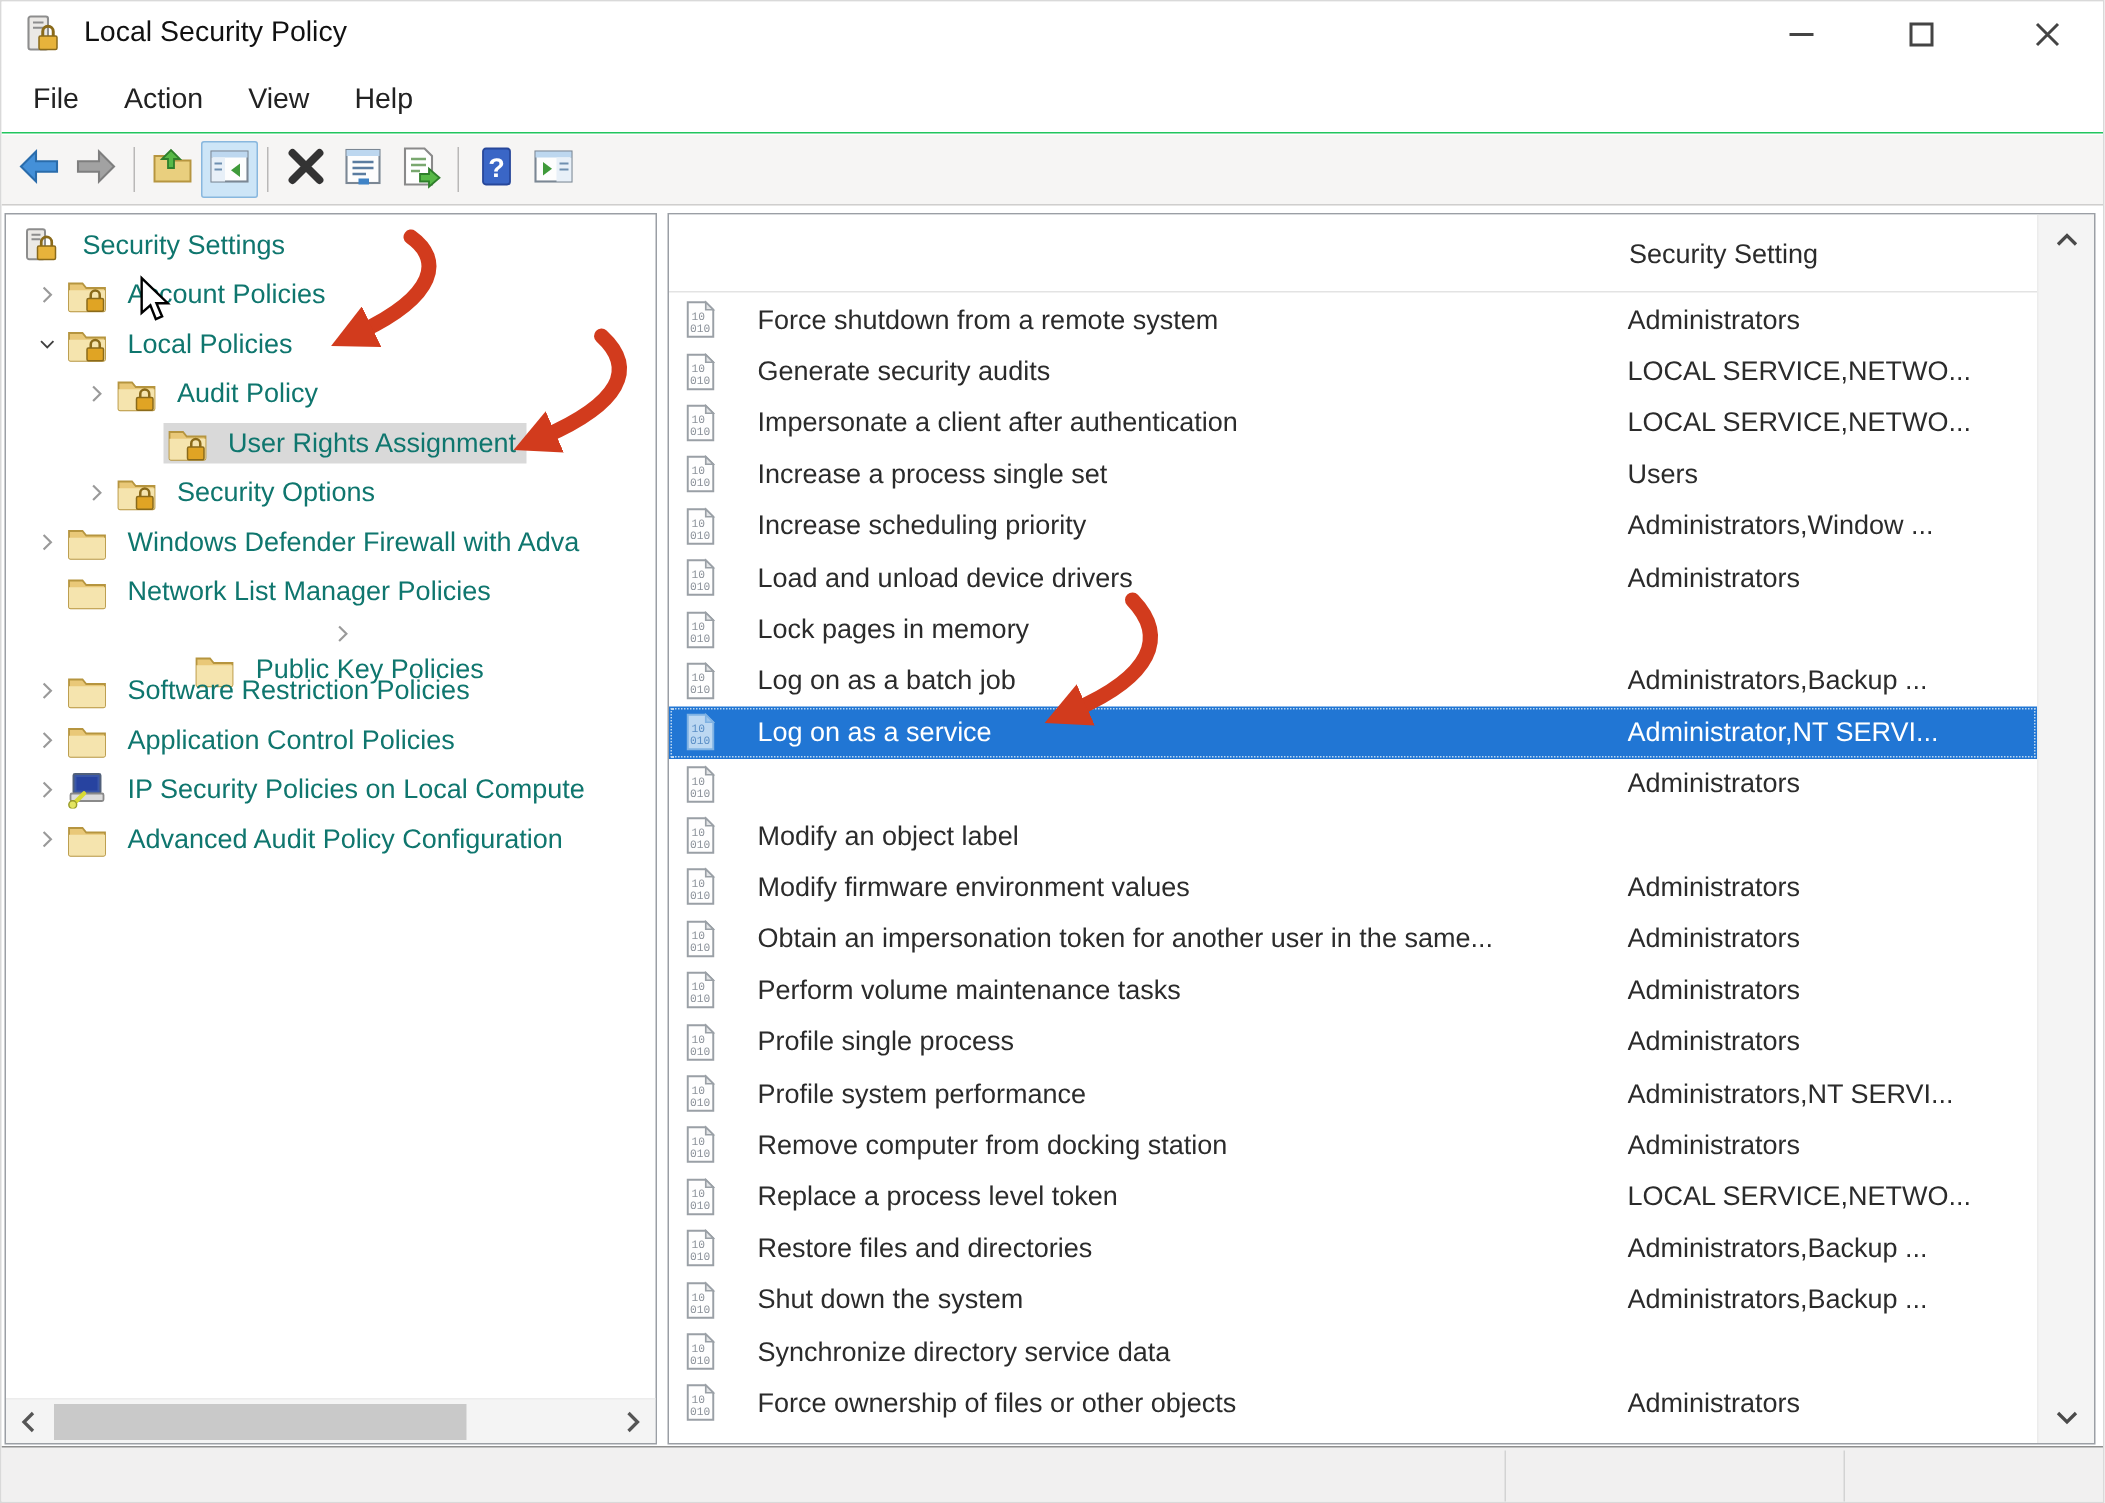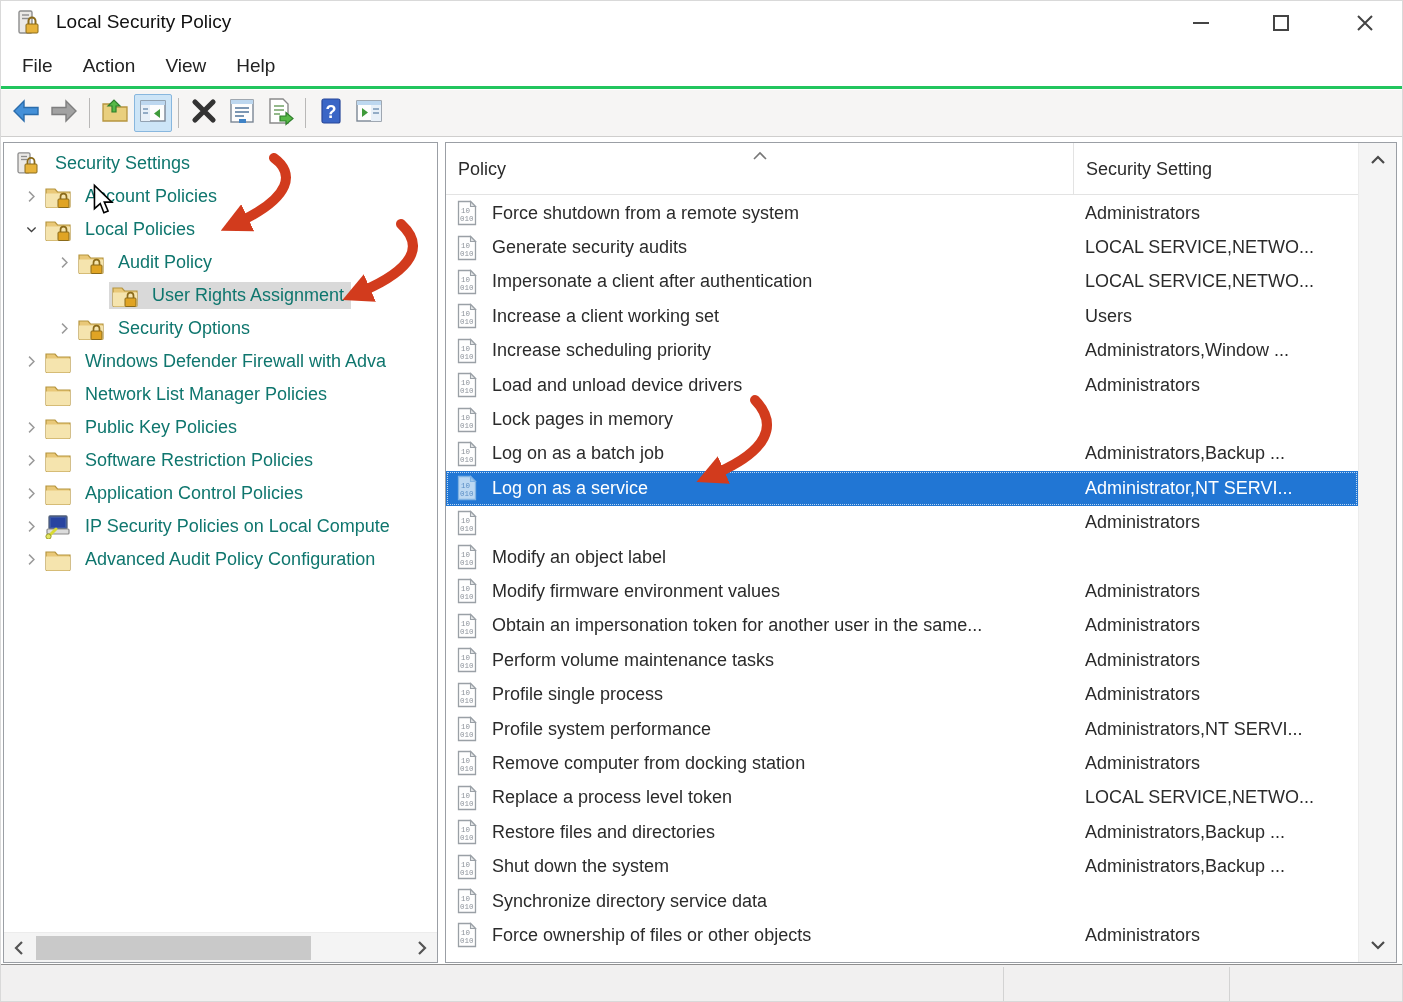--- a/index.html
+++ b/index.html
@@ -11,21 +11,21 @@
   }
   
   .titlebar { position:absolute; left:0; top:0; width:100%; height:44px; background:#ffffff; }
   .title-icon { position:absolute; left:14px; top:9px; width:26px; height:26px; }
   .title-text { position:absolute; left:55px; top:10px; font-size:19px; color:#111; }
   .win-ctrl { position:absolute; top:0; width:56px; height:44px; display:flex; align-items:center; justify-content:center; }
   .win-ctrl svg { width:22px; height:22px; }
   .ctrl-min { left:1172px; } .ctrl-max { left:1252px; } .ctrl-close { left:1336px; }
   
   .menubar { position:absolute; left:0; top:44px; width:100%; height:44px; background:#ffffff;
-             display:flex; align-items:center; padding-left:6px; border-bottom:3px solid #22c55e; }
+             display:flex; align-items:center; padding-left:6px; border-bottom:1px solid #22c55e; }
   .menu-item { font-size:19px; color:#222; padding:6px 15px; }
   
   .toolbar { position:absolute; left:0; top:89px; width:100%; height:47px; background:#f6f5f4;
              border-bottom:1px solid #cfcecd; display:flex; align-items:center; padding-left:6px; }
   .tool-btn { width:38px; height:38px; display:flex; align-items:center; justify-content:center; border:1px solid transparent; border-radius:2px; }
   .tool-btn svg { width:30px; height:30px; }
   .tool-btn.active { background:#cde5f7; border:1px solid #88b7de; }
   .tool-sep { width:1px; height:30px; background:#b9b8b7; margin:0 6px; }
   
   .tree-pane { position:absolute; left:2px; top:141px; width:435px; height:821px;
@@ -44,21 +44,21 @@
   .sel-wrap { display:flex; align-items:center; padding:1px 2px; }
   
   .list-header { position:absolute; left:0; top:0; width:912px; height:52px; background:#fff;
                  border-bottom:1px solid #e3e3e3; font-size:18px; color:#2b2b2b; }
   .col-h { position:absolute; top:0; height:52px; display:flex; align-items:center; padding-left:12px; }
   .col-policy-h { left:0; width:628px; border-right:1px solid #e3e3e3; }
   .col-setting-h { left:628px; width:284px; }
   .sort-icon { position:absolute; left:306px; top:2px; width:16px; height:10px; }
   .list-body { position:absolute; left:0; top:53px; width:912px; }
   .list-row { height:34.4px; display:flex; align-items:center; font-size:18px; position:relative; }
-  .row-icon { width:22px; height:26px; flex:0 0 22px; margin-left:10px; margin-right:14px; }
+  .row-icon { width:22px; height:26px; flex:0 0 22px; margin-left:10px; margin-right:27px; }
   .row-icon svg { width:22px; height:26px; }
   .cell-policy { width:587px; white-space:nowrap; overflow:hidden; color:#2b2b2b; }
   .cell-setting { position:absolute; left:639px; width:270px; white-space:nowrap; overflow:hidden; color:#2b2b2b; }
   .list-row.selected { background:#2176d4; outline:1px dotted #bcd8f2; outline-offset:-2px; }
   .list-row.selected .cell-policy, .list-row.selected .cell-setting { color:#ffffff; }
   
   .vscroll { position:absolute; right:0; top:0; width:38px; height:819px; background:#f4f4f4; border-left:1px solid #ececec; }
   .vscroll .sb-btn { position:absolute; left:0; width:38px; height:34px; display:flex; align-items:center; justify-content:center; }
   .vscroll .sb-btn svg { width:16px; height:10px; }
   .sb-up { top:0; } .sb-down { bottom:0; }
@@ -290,21 +290,21 @@
       <div class="tree-row" style="padding-left: 16px;">
         <span class="tree-expander"></span>
         <span class="sel-wrap">
           <span class="tree-icon"><svg viewBox="0 0 28 24">
               <path d="M2 4 h9 l2.5 3 h12.5 v14.5 a1 1 0 0 1 -1 1 H3 a1 1 0 0 1 -1 -1 z" fill="#e9c878" stroke="#b6953f" stroke-width="1.2"></path>
               <path d="M2 8.5 h24 v13 a1 1 0 0 1 -1 1 H3 a1 1 0 0 1 -1 -1 z" fill="#f5e4ae"></path>
             </svg></span>
           <span class="tree-label">Network List Manager Policies</span>
         </span>
       </div>
-      <div class="tree-row" style="padding-left: 16px;">
+      <div class="tree-row" style="padding-left: 16px; flex-direction: column;">
         <span class="tree-expander">
           <svg viewBox="0 0 10 16">
             <path d="M2 2 l6 6 -6 6" fill="none" stroke="#9a9a9a" stroke-width="1.8"></path>
           </svg>
         </span>
         <span class="sel-wrap">
           <span class="tree-icon"><svg viewBox="0 0 28 24">
               <path d="M2 4 h9 l2.5 3 h12.5 v14.5 a1 1 0 0 1 -1 1 H3 a1 1 0 0 1 -1 -1 z" fill="#e9c878" stroke="#b6953f" stroke-width="1.2"></path>
               <path d="M2 8.5 h24 v13 a1 1 0 0 1 -1 1 H3 a1 1 0 0 1 -1 -1 z" fill="#f5e4ae"></path>
             </svg></span>
@@ -381,28 +381,20 @@
     <div class="sb-btn sb-right">
       <svg viewBox="0 0 10 16">
           <path d="M2 2 l6 6 -6 6" fill="none" stroke="#555" stroke-width="2.2"></path>
         </svg>
     </div>
   </div>
 </div>
 
 <div class="list-pane">
   <div class="list-header">
-    <div class="col-h col-policy-h">
-      <span>Policy</span>
-      <span class="sort-icon">
-        <svg viewBox="0 0 16 10">
-            <path d="M2 8 L8 2 L14 8" fill="none" stroke="#777" stroke-width="1.6"></path>
-          </svg>
-      </span>
-    </div>
     <div class="col-h col-setting-h">
       <span>Security Setting</span>
     </div>
   </div>
   <div class="list-body">
       <div class="list-row">
         <span class="row-icon"><svg viewBox="0 0 22 26">
             <path d="M2.5 1.5 h12 l5 5 v18 h-17 z" fill="#fefefe" stroke="#9aa0a6" stroke-width="1.3"></path>
             <path d="M14.5 1.5 l5 5 h-5 z" fill="#e4e6e8" stroke="#9aa0a6" stroke-width="1.1"></path>
             <text x="5" y="13" font-size="7.5" font-family="Liberation Mono, monospace" fill="#8d939b">10</text>
@@ -431,21 +423,21 @@
         <span class="cell-policy">Impersonate a client after authentication</span>
         <span class="cell-setting">LOCAL SERVICE,NETWO...</span>
       </div>
       <div class="list-row">
         <span class="row-icon"><svg viewBox="0 0 22 26">
             <path d="M2.5 1.5 h12 l5 5 v18 h-17 z" fill="#fefefe" stroke="#9aa0a6" stroke-width="1.3"></path>
             <path d="M14.5 1.5 l5 5 h-5 z" fill="#e4e6e8" stroke="#9aa0a6" stroke-width="1.1"></path>
             <text x="5" y="13" font-size="7.5" font-family="Liberation Mono, monospace" fill="#8d939b">10</text>
             <text x="4" y="21" font-size="7.5" font-family="Liberation Mono, monospace" fill="#8d939b">010</text>
           </svg></span>
-        <span class="cell-policy">Increase a client working set</span>
+        <span class="cell-policy">Increase a process single set</span>
         <span class="cell-setting">Users</span>
       </div>
       <div class="list-row">
         <span class="row-icon"><svg viewBox="0 0 22 26">
             <path d="M2.5 1.5 h12 l5 5 v18 h-17 z" fill="#fefefe" stroke="#9aa0a6" stroke-width="1.3"></path>
             <path d="M14.5 1.5 l5 5 h-5 z" fill="#e4e6e8" stroke="#9aa0a6" stroke-width="1.1"></path>
             <text x="5" y="13" font-size="7.5" font-family="Liberation Mono, monospace" fill="#8d939b">10</text>
             <text x="4" y="21" font-size="7.5" font-family="Liberation Mono, monospace" fill="#8d939b">010</text>
           </svg></span>
         <span class="cell-policy">Increase scheduling priority</span>

